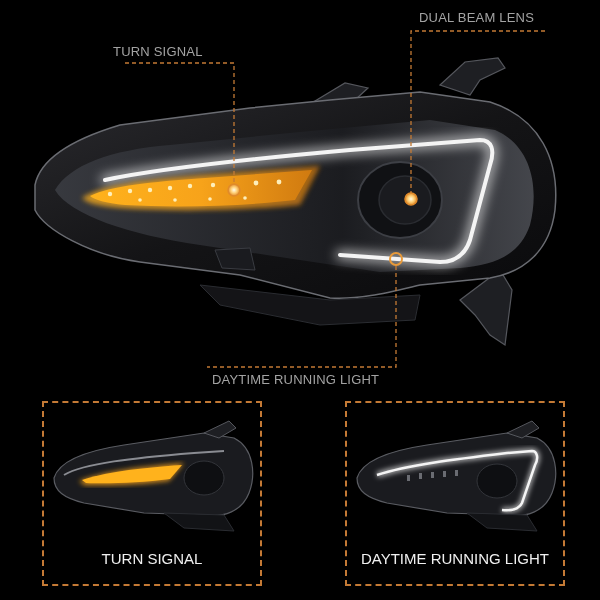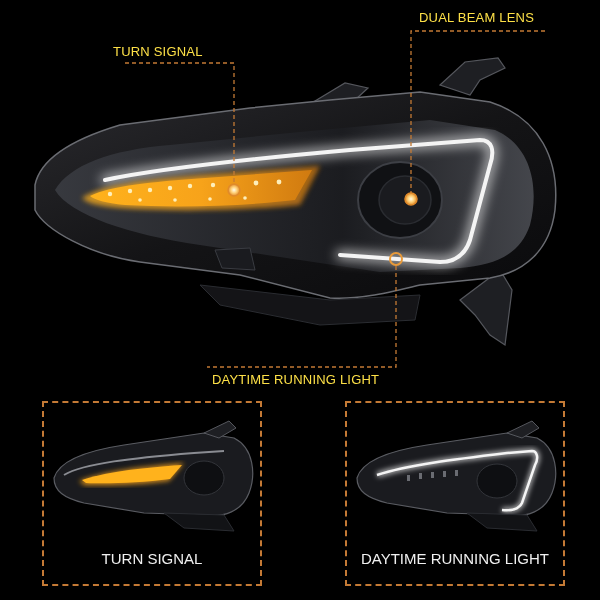--- a/index.html
+++ b/index.html
@@ -1,18 +1,18 @@
 <!DOCTYPE html>
 <html><head>
 <meta charset="utf-8">
 <style>
   html, body { margin:0; padding:0; background:#000; }
   body { width:600px; height:600px; position:relative; overflow:hidden; font-family:"Liberation Sans", sans-serif; }
   .canvas { position:absolute; left:0; top:0; width:600px; height:600px; background:#000; }
-  .label { position:absolute; color:#fde047; font-size:13px; letter-spacing:0.2px; white-space:nowrap;text-align:center; }
+  .label { position:absolute; color:#a3a3a3; font-size:13px; letter-spacing:0.2px; white-space:nowrap;text-align:center; }
   .panel-label { position:absolute; color:#f0f0f0; font-size:15px; white-space:nowrap; text-align:center; }
   .panel { position:absolute; border:2px dashed #c47a35; box-sizing:border-box; background:#000; }
   svg { position:absolute; left:0; top:0; }
 </style>
 </head>
 <body>
 
 <div class="canvas">
 
   <svg width="600" height="600" viewBox="0 0 600 600">

